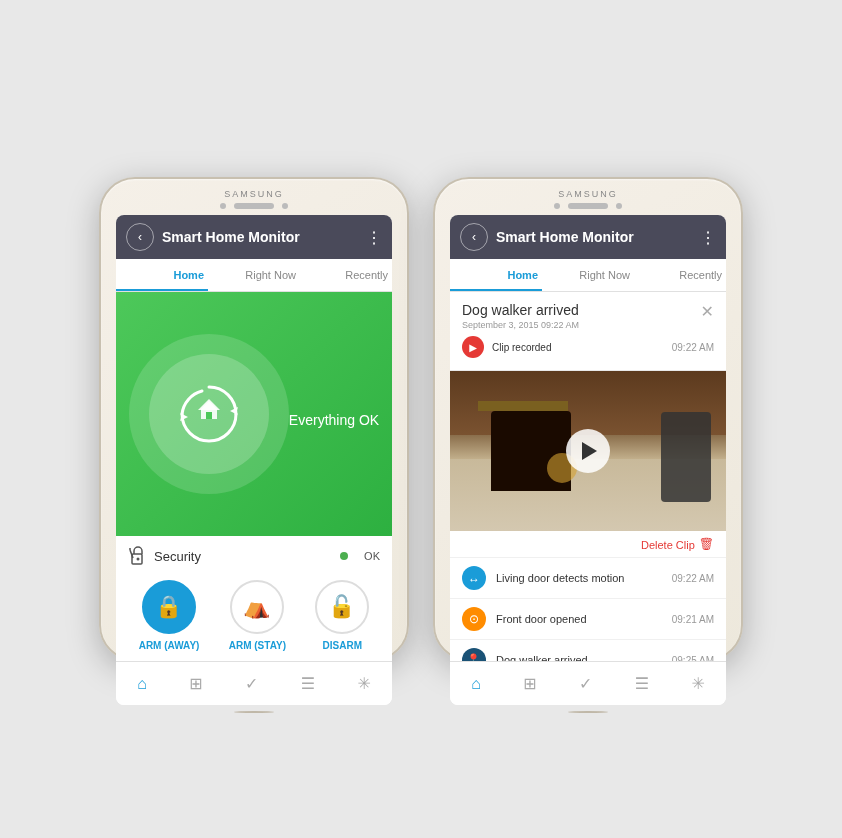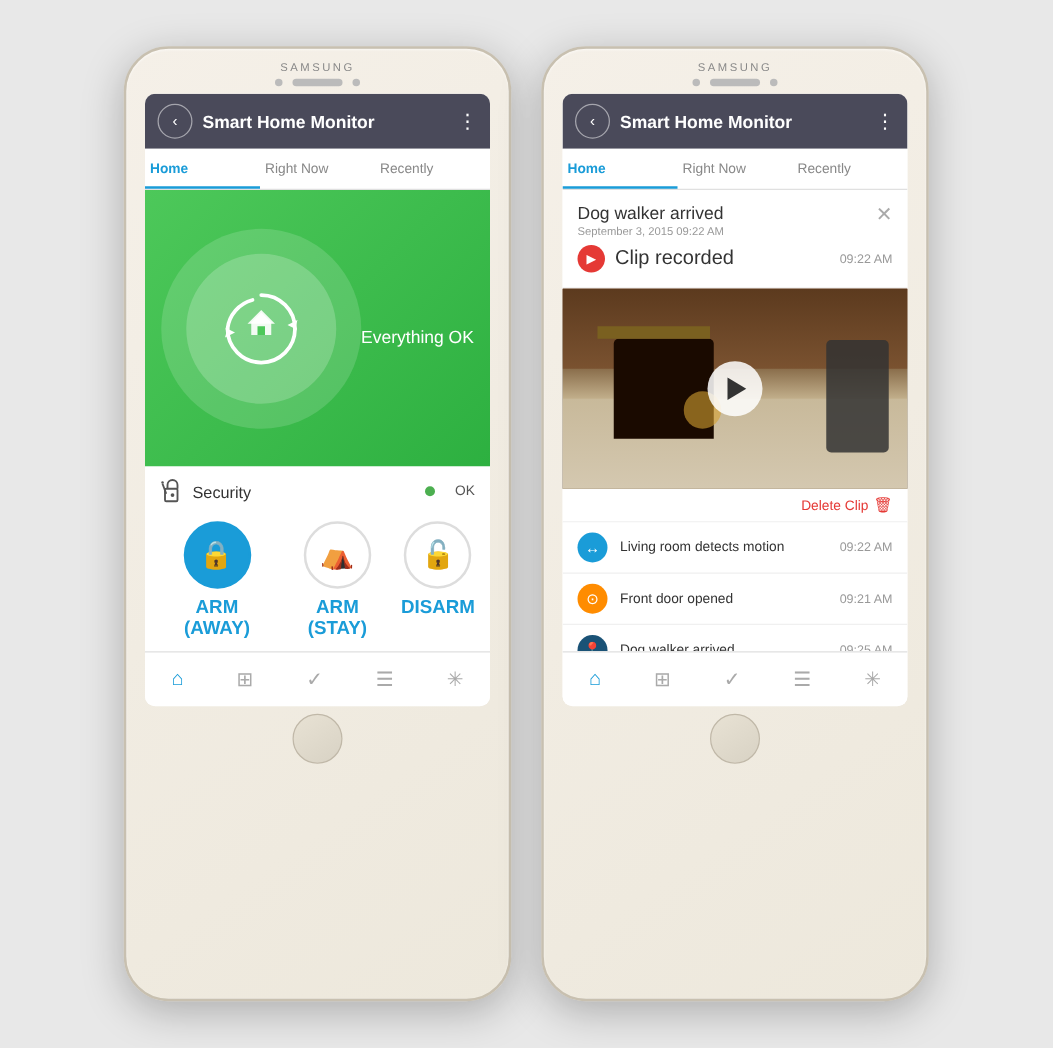--- a/index.html
+++ b/index.html
@@ -16,21 +16,21 @@
 
     .phone-wrapper {
       display: flex;
       gap: 24px;
       align-items: center;
       padding: 20px;
     }
 
     .phone {
       width: 310px;
-      height: 764px;
+      height: 484px;
       background: linear-gradient(145deg, #f5f0e8, #ede8dc);
       border-radius: 36px;
       border: 2px solid #c8c0b0;
       box-shadow: 0 8px 32px rgba(0,0,0,0.25), inset 0 1px 2px rgba(255,255,255,0.6);
       position: relative;
       display: flex;
       flex-direction: column;
       align-items: center;
       padding: 10px 8px 12px;
     }
@@ -125,21 +125,21 @@
     
     .app-tabs {
       display: flex;
       border-bottom: 1px solid #e0e0e0;
       background: white;
       flex-shrink: 0;
     }
 
     .tab {
       flex: 1;
-      text-align: left;
+      text-align: right;
       padding: 10px 4px;
       font-size: 11px;
       color: #888;
       cursor: pointer;
       position: relative;
     }
 
     .tab.active {
       color: #1a9cd8;
       font-weight: 600;
@@ -273,21 +273,21 @@
       color: #888;
     }
 
     .arm-btn-circle.active {
       background: #1a9cd8;
       border-color: #1a9cd8;
       color: white;
     }
 
     .arm-btn-label {
-      font-size: 15px;
+      font-size: 10px;
       color: #1a9cd8;
       font-weight: 600;
       text-align: center;
     }
 
     
     .bottom-nav {
       background: white;
       border-top: 1px solid #e0e0e0;
       display: flex;
@@ -353,21 +353,21 @@
       display: flex;
       align-items: center;
       justify-content: center;
       margin-right: 8px;
       font-size: 10px;
       color: white;
       flex-shrink: 0;
     }
 
     .clip-label {
-      font-size: 16px;
+      font-size: 10px;
       color: #333;
       flex: 1;
     }
 
     .clip-time {
       font-size: 10px;
       color: #999;
     }
 
     
@@ -617,21 +617,21 @@
       </div>
 
       <div class="delete-row">
         <span class="delete-label">Delete Clip</span>
         <span class="delete-icon">🗑</span>
       </div>
 
       <div class="events-list">
         <div class="event-item">
           <div class="event-icon motion">↔</div>
-          <span class="event-label">Living room detects motion</span>
+          <span class="event-label">Living door detects motion</span>
           <span class="event-time">09:22 AM</span>
         </div>
         <div class="event-item">
           <div class="event-icon door">⊙</div>
           <span class="event-label">Front door opened</span>
           <span class="event-time">09:21 AM</span>
         </div>
         <div class="event-item">
           <div class="event-icon person">📍</div>
           <span class="event-label">Dog walker arrived</span>

